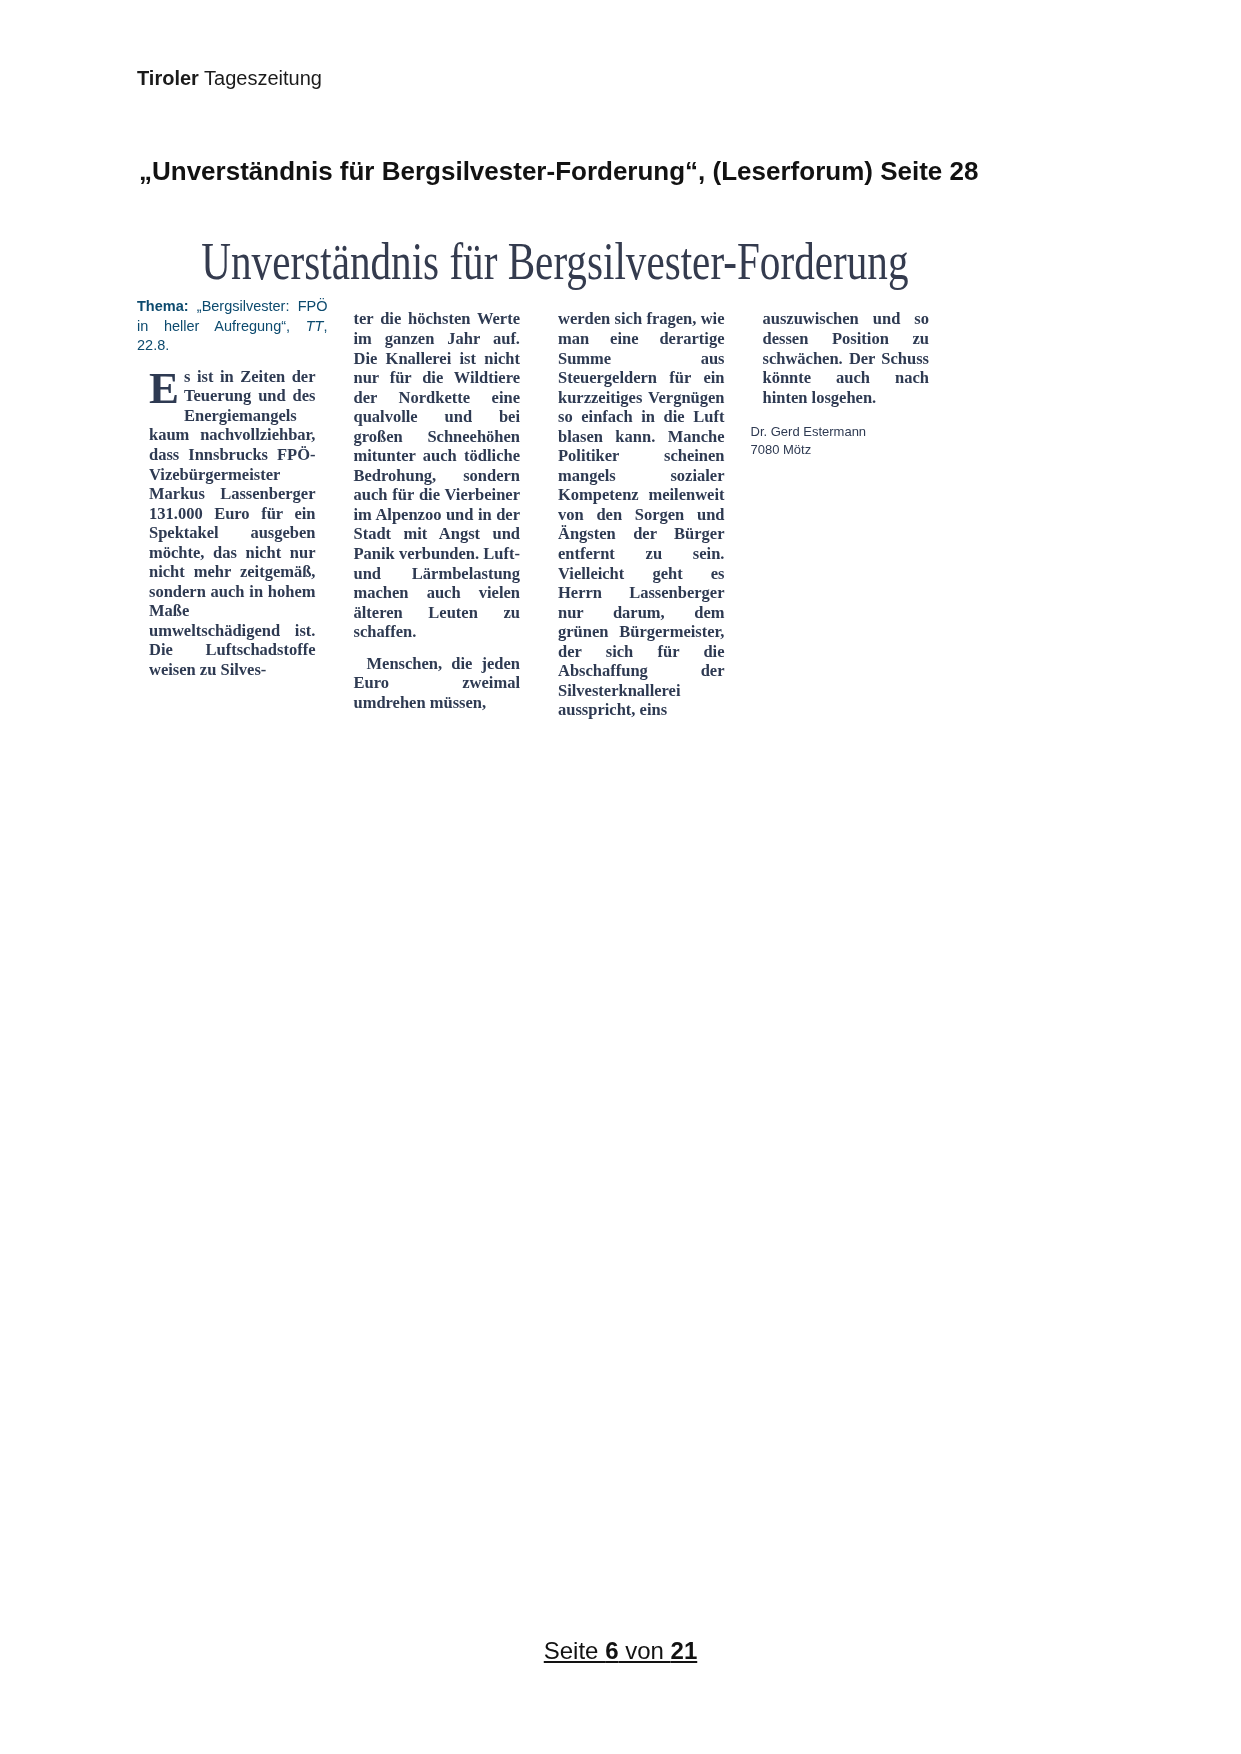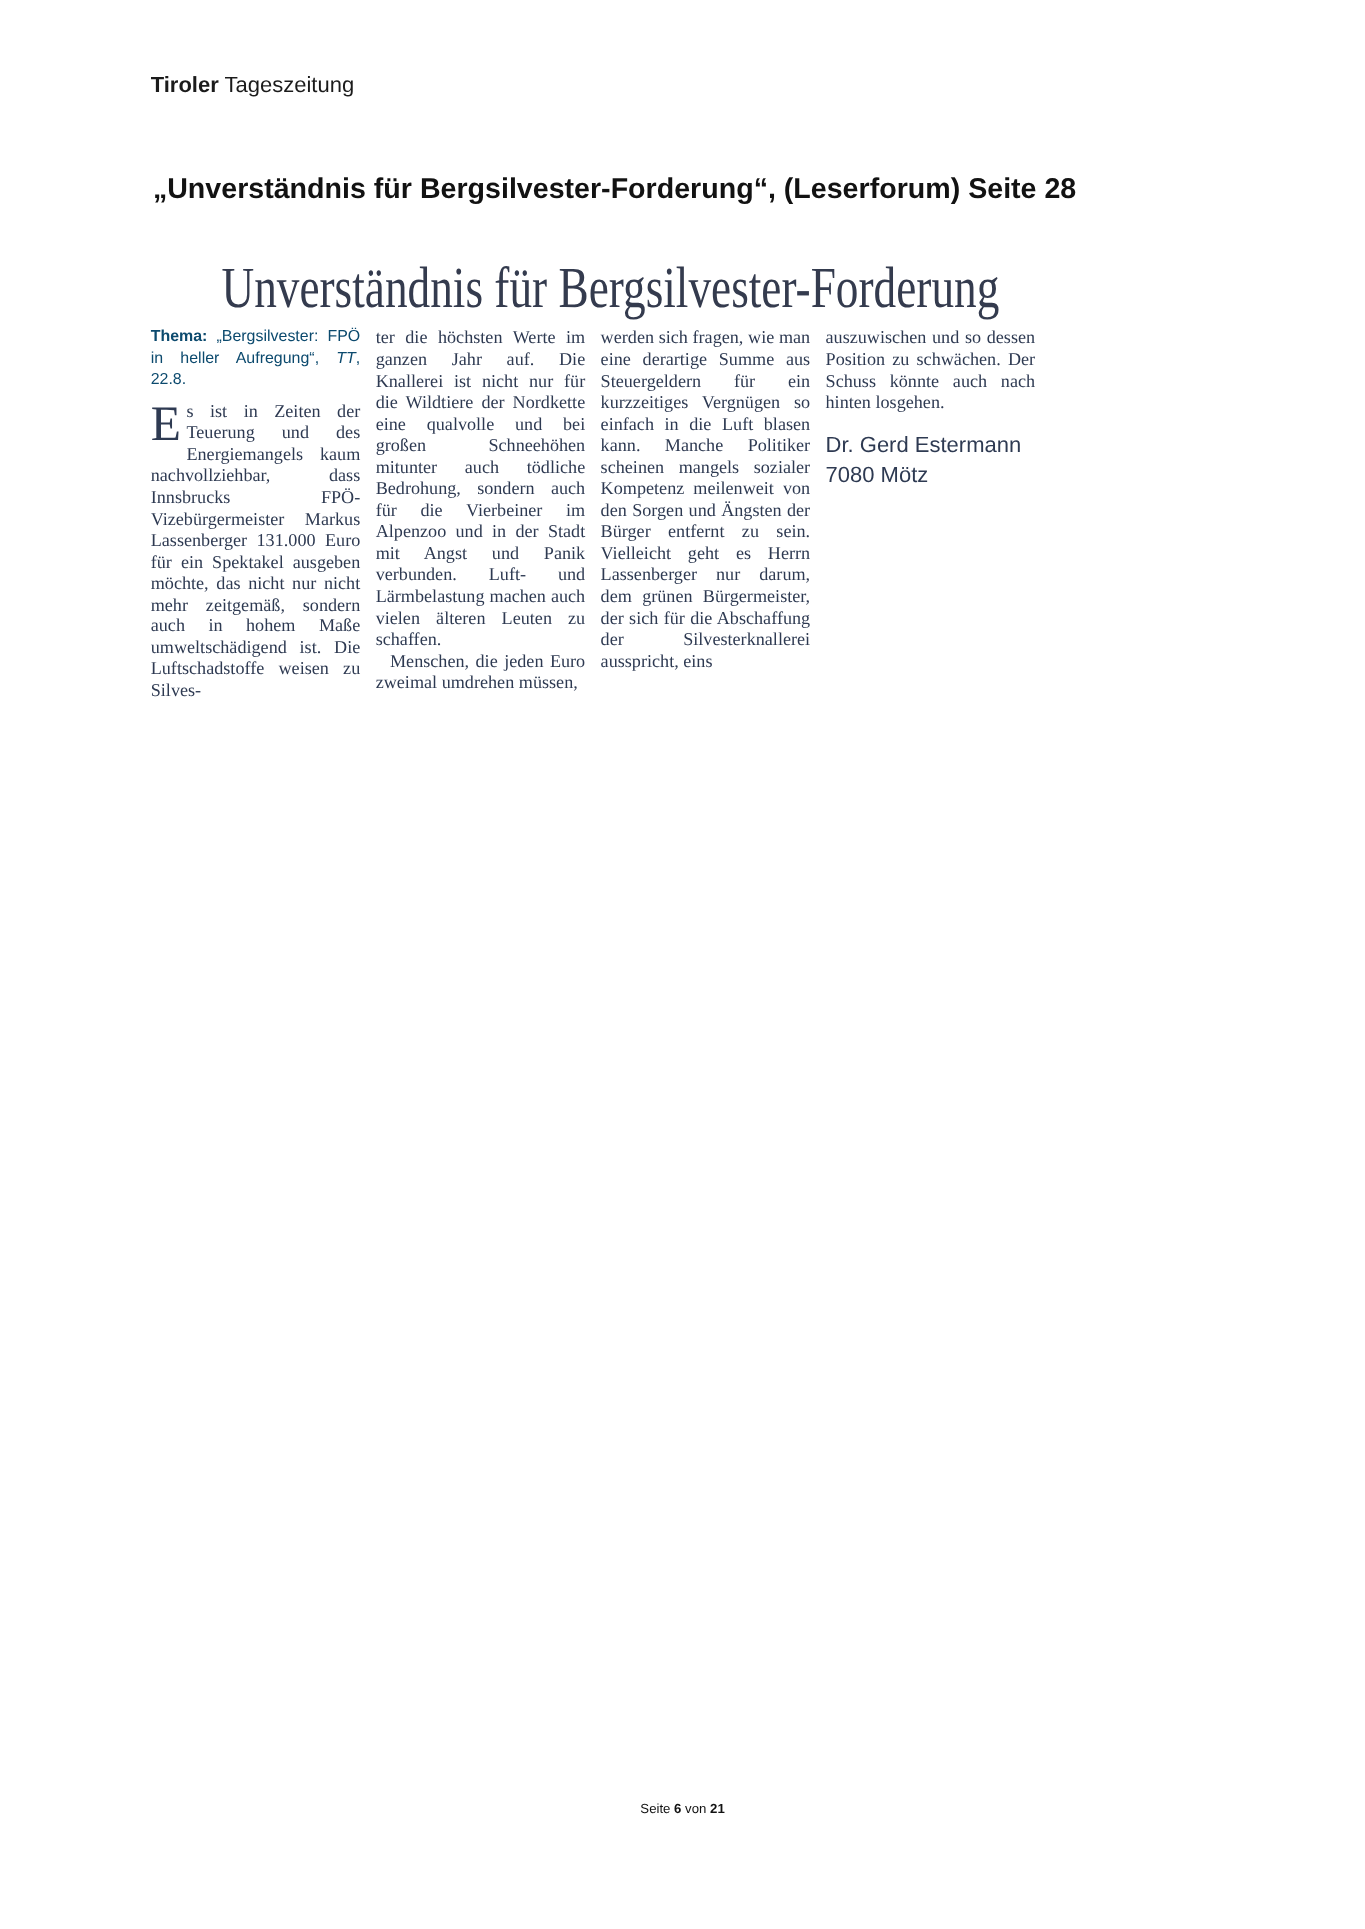--- a/index.html
+++ b/index.html
@@ -19,35 +19,35 @@
   .columns{display:flex;gap:14px;margin-top:10px;}
   .col{width:190.5px;flex:0 0 auto;}
   .thema{
     margin:0 0 9px 0;font-size:14.5px;line-height:1.32;color:#0c4a6e;
     font-family:"Liberation Sans", sans-serif;text-align:justify;
   }
   .thema .lbl{font-weight:bold;}
   .thema .src{font-style:italic;}
   .body-p{
     font-family:"Liberation Serif", serif;font-size:16.5px;line-height:1.185;
-    text-align:justify;color:#2e3a52;margin:0;
+    text-align:justify;color:#2e3a52;margin:12px;font-weight:bold;
   }
   .indent{text-indent:13px;}
   .dropcap{
     float:left;font-family:"Liberation Serif", serif;font-size:45px;line-height:0.82;
     padding:3px 5px 0 0;color:#2e3a52;
   }
   .signature{
-    font-family:"Liberation Sans", sans-serif;font-size:20px;line-height:1.35;
+    font-family:"Liberation Sans", sans-serif;font-size:13px;line-height:1.35;
     color:#2e3a52;margin:16px 0 0 0;
   }
   .signature span{display:block;}
   .footer{
     position:absolute;left:0;top:1637px;width:100%;text-align:center;
-    font-size:12px;color:#121212;
+    font-size:24px;color:#121212;text-decoration:underline;
   }
   .footer .b{font-weight:bold;}
 </style>
 </head>
 <body>
 
 <div class="brand">
   <span class="b">Tiroler</span><span> Tageszeitung</span>
 </div>
 

